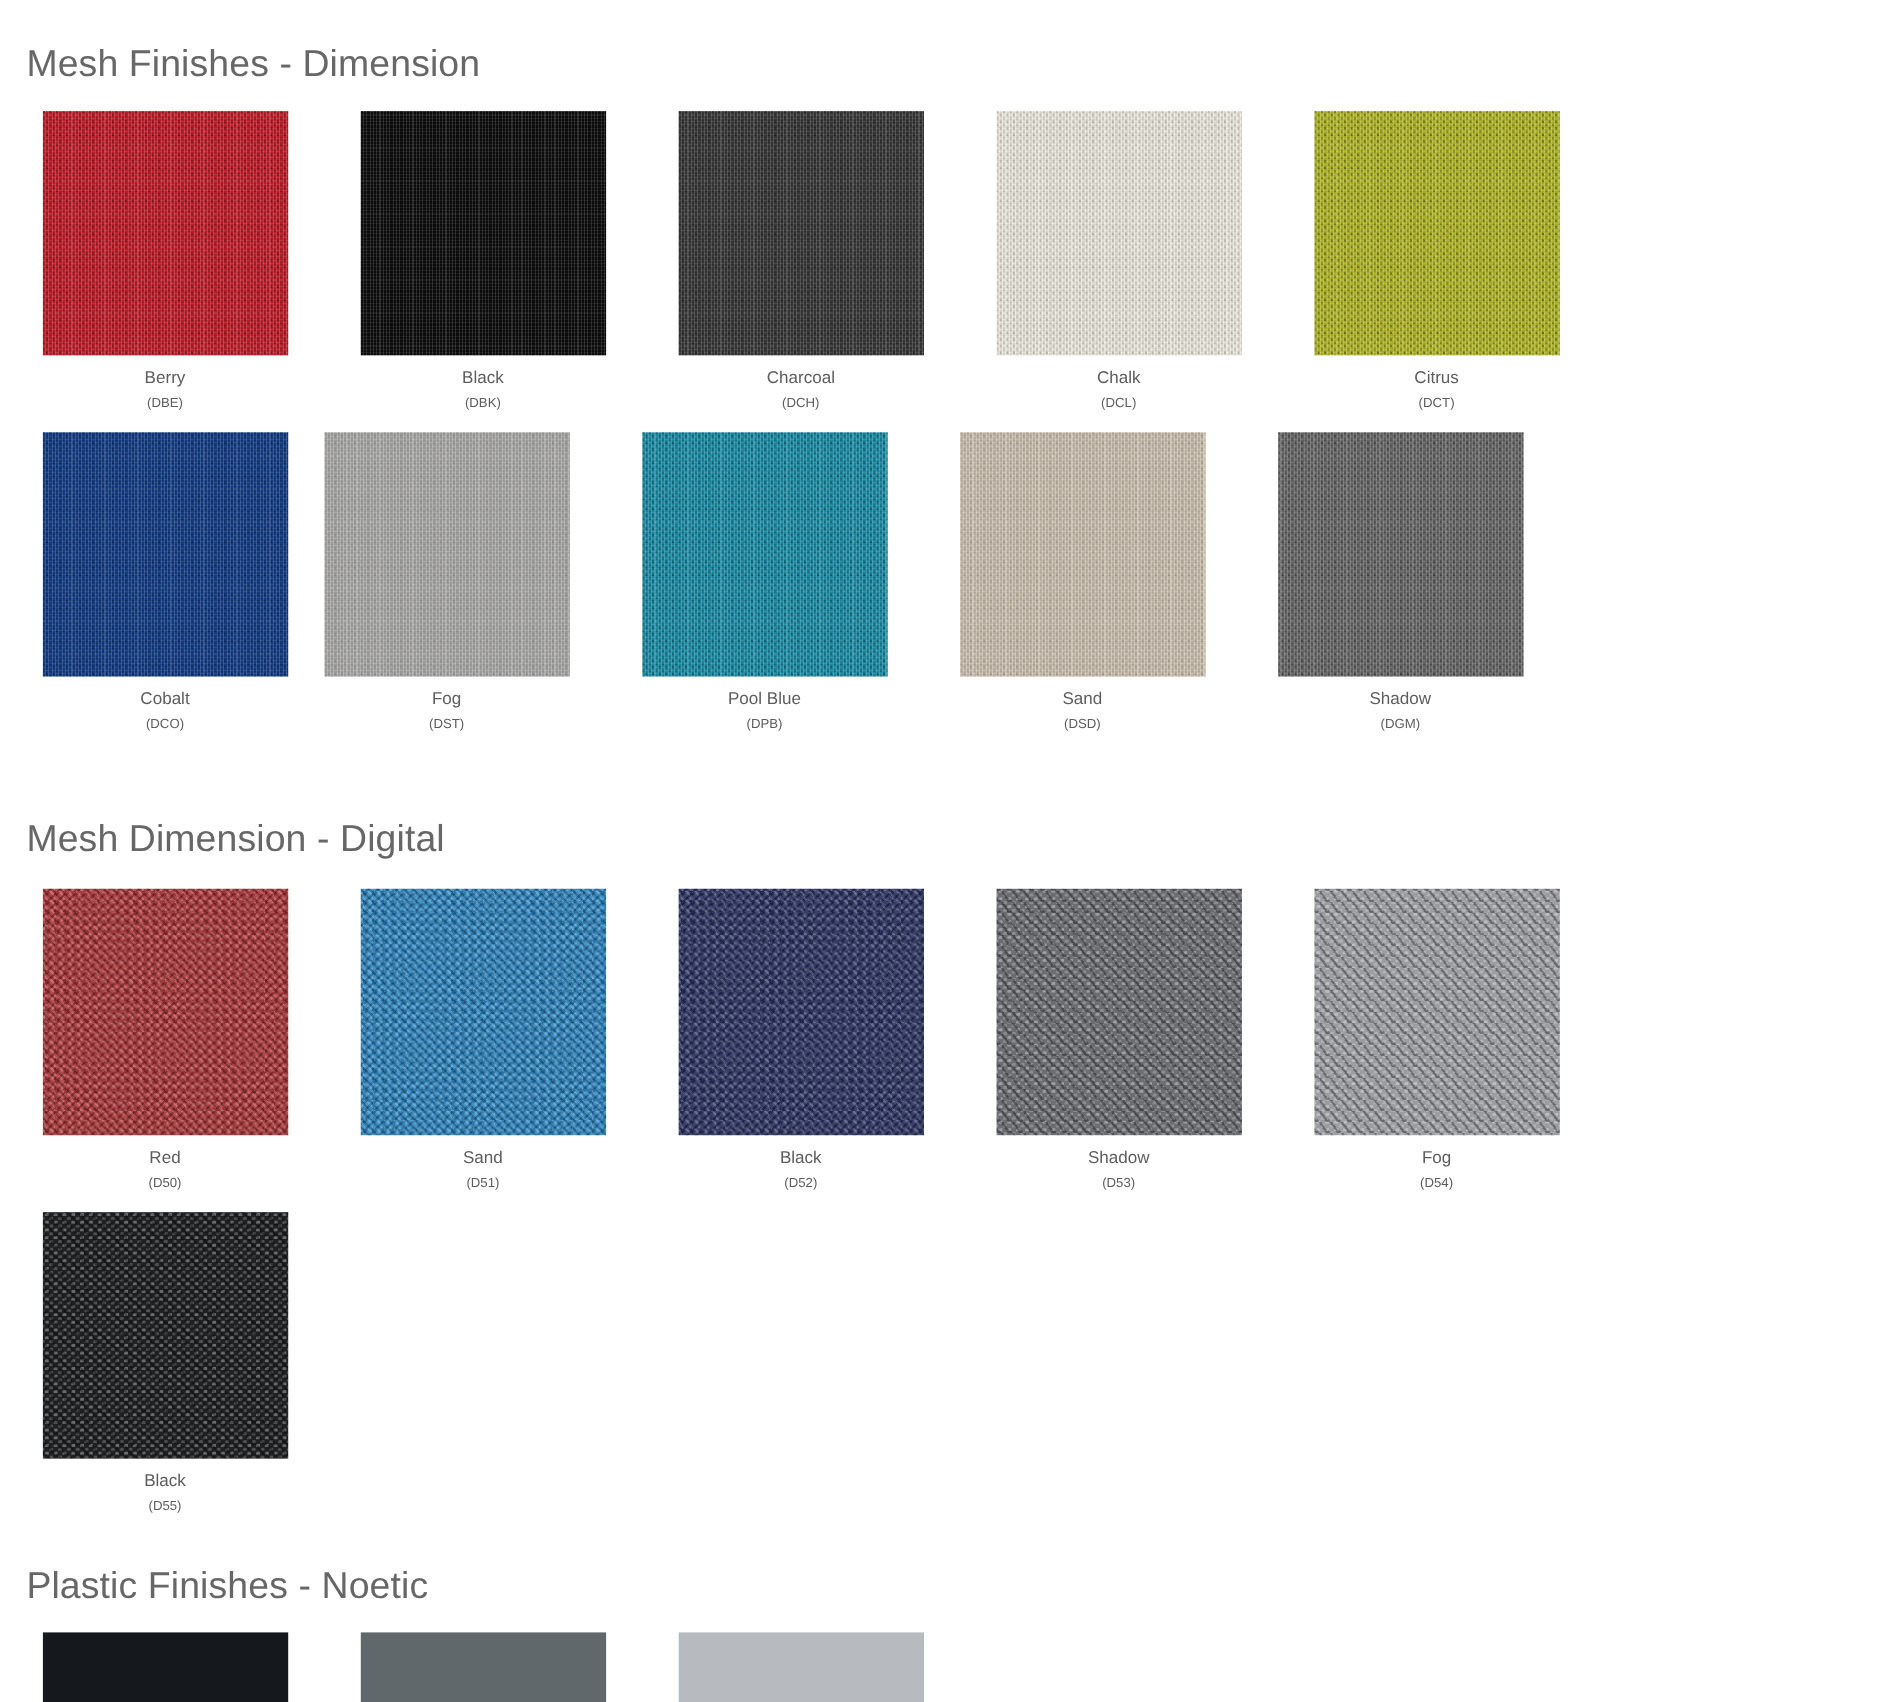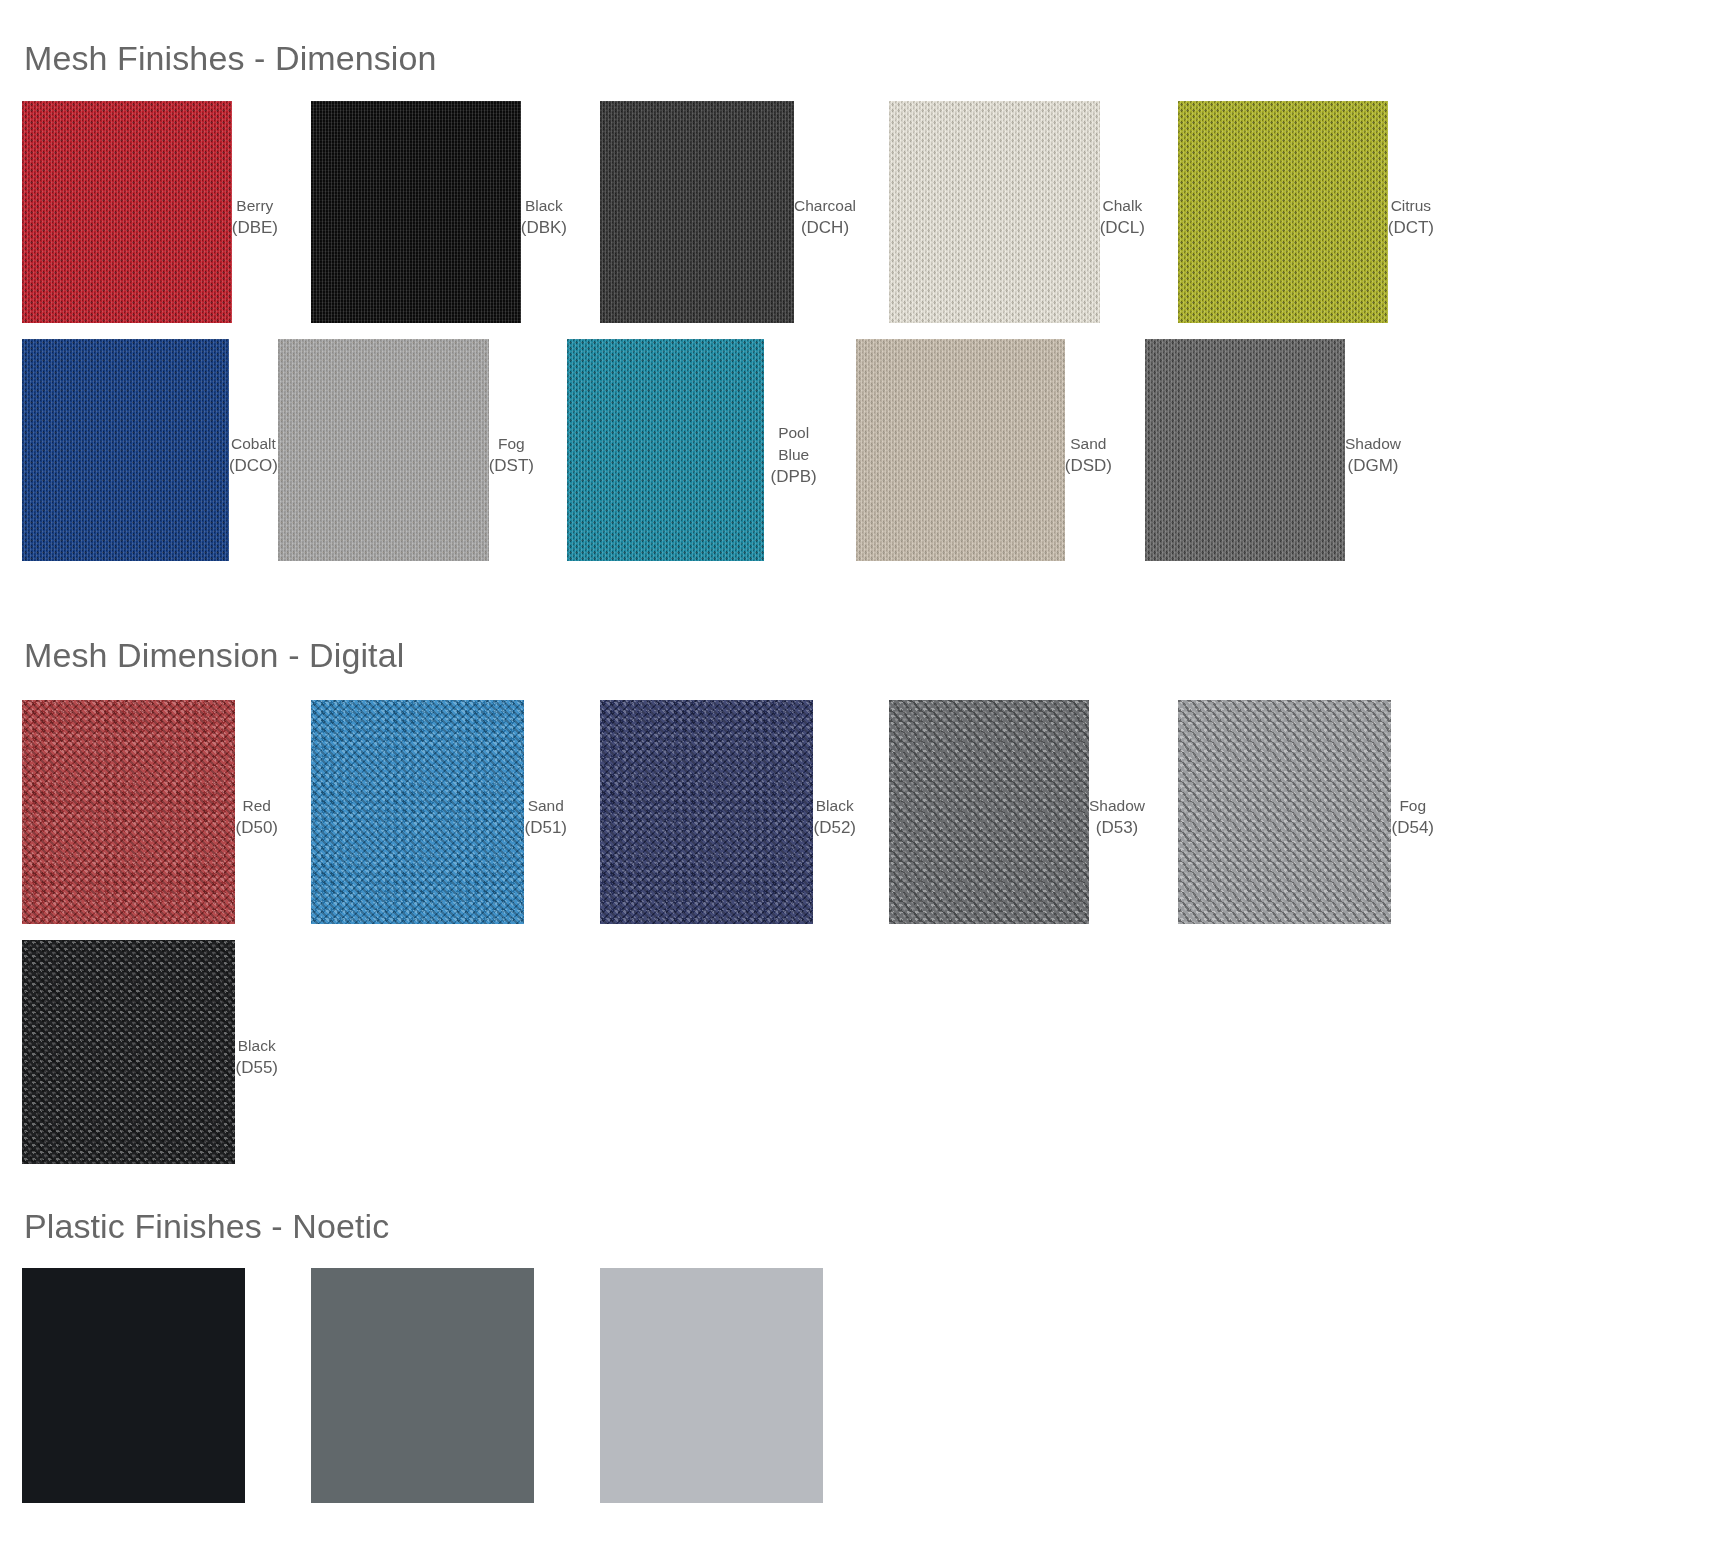--- a/index.html
+++ b/index.html
@@ -37,21 +37,21 @@
     display: flex;
     flex-wrap: wrap;
     padding-left: 22px;
     padding-right: 22px;
   }
   .cell {
     width: 256px;
     margin-right: 33px;
     margin-bottom: 16px;
     display: flex;
-    flex-direction: row;
+    flex-direction: column;
     align-items: center;
   }
   .cell:nth-child(6n) { margin-right: 0; }
 
   .swatch {
     width: 223px;
     height: 222px;
     position: relative;
     overflow: hidden;
     background-color: #ccc;
@@ -70,21 +70,21 @@
     text-align: center;
     line-height: 22px;
   }
   .cap .name {
     display: block;
     font-size: 15.5px;
     color: #5d5d5d;
   }
   .cap .code {
     display: block;
-    font-size: 17px;
+    font-size: 12px;
     color: #5d5d5d;
   }
 
   
   
   .tex-dimension::before,
   .tex-dimension::after {
     content: "";
     position: absolute;
     inset: -4px;

